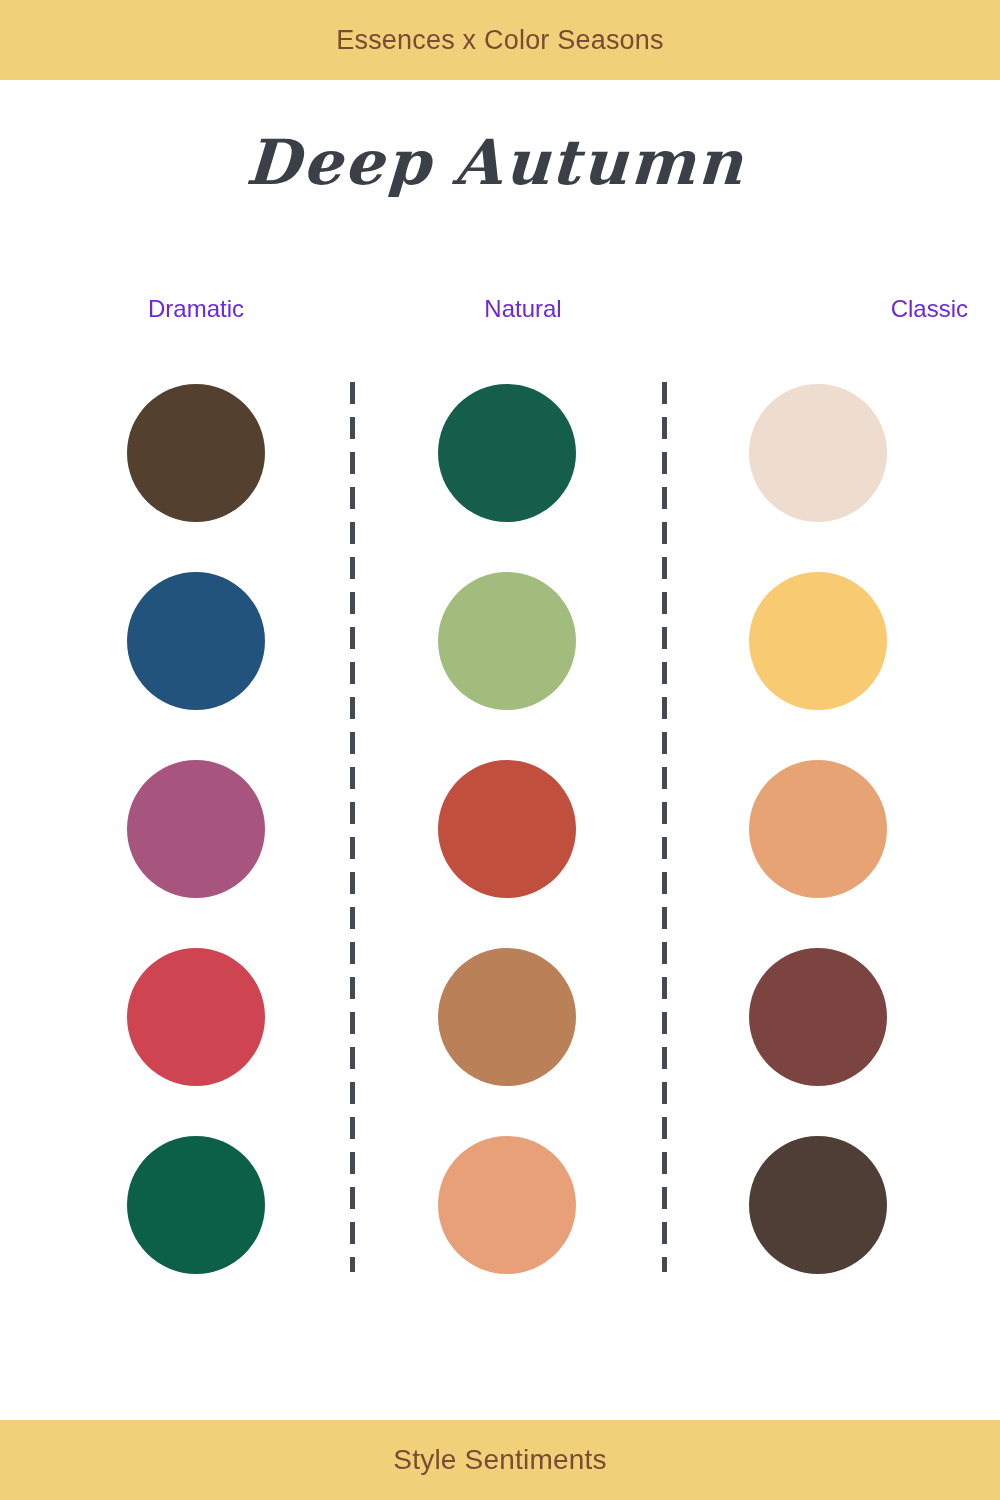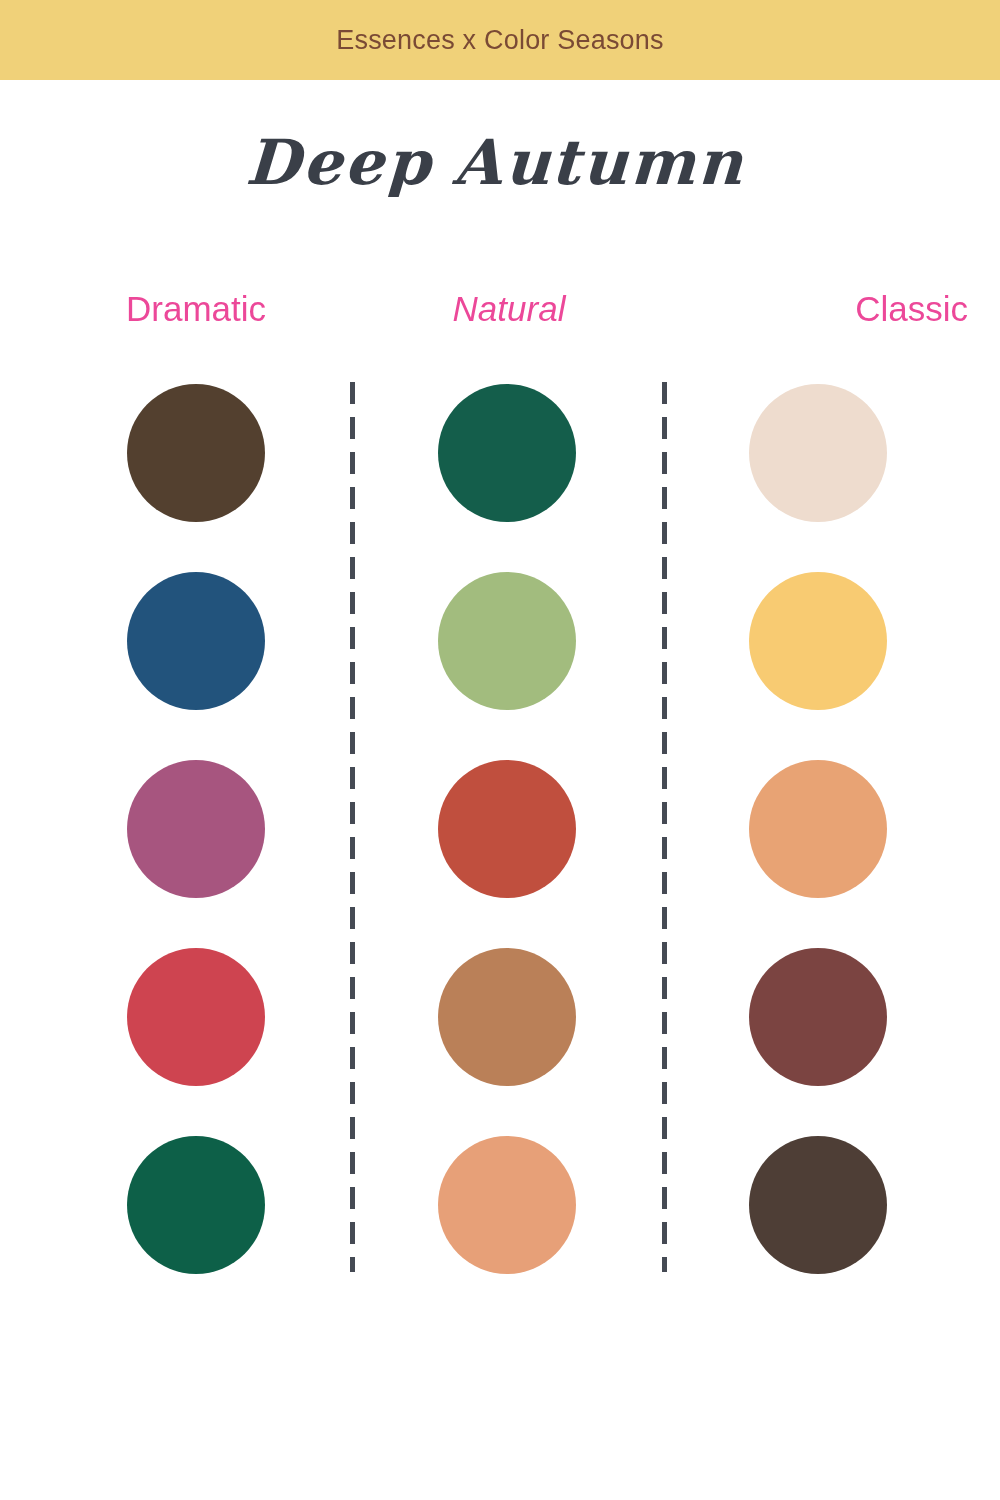--- a/index.html
+++ b/index.html
@@ -81,27 +81,27 @@
     width: 1000px;
     height: 44px;
   }
   .col-header {
     position: absolute;
     top: 0;
     width: 300px;
     text-align: center;
     font-family: "Liberation Sans", sans-serif;
     font-weight: 300;
-    font-size: 35px;
+    font-size: 24px;
     line-height: 42px;
-    color: #ec4899;
+    color: #6d28d9;
     white-space: nowrap;
   }
   .col-header.c0 { left: 46px; }
-  .col-header.c1 { left: 359px; font-style: italic; }
+  .col-header.c1 { left: 373px; }
   .col-header.c2 { left: 668px; text-align: right; }
 
   
   .divider {
     position: absolute;
     top: 302px;
     width: 5px;
     height: 890px;
     background-image: linear-gradient(
       to bottom,
@@ -179,14 +179,17 @@
 
       <div class="swatch col-x2 row-y0" style="background-color: rgb(238, 220, 206);"></div>
       <div class="swatch col-x2 row-y1" style="background-color: rgb(248, 203, 114);"></div>
       <div class="swatch col-x2 row-y2" style="background-color: rgb(232, 163, 116);"></div>
       <div class="swatch col-x2 row-y3" style="background-color: rgb(123, 68, 65);"></div>
       <div class="swatch col-x2 row-y4" style="background-color: rgb(78, 62, 54);"></div>
     </div>
 
   </div>
 
+  <div class="bar footer-bar" style="background: rgb(240, 209, 121);">
+    <span class="bar-text" style="color: rgb(122, 74, 53);">Style Sentiments</span>
+  </div>
 
 </div>
 
 </body></html>

